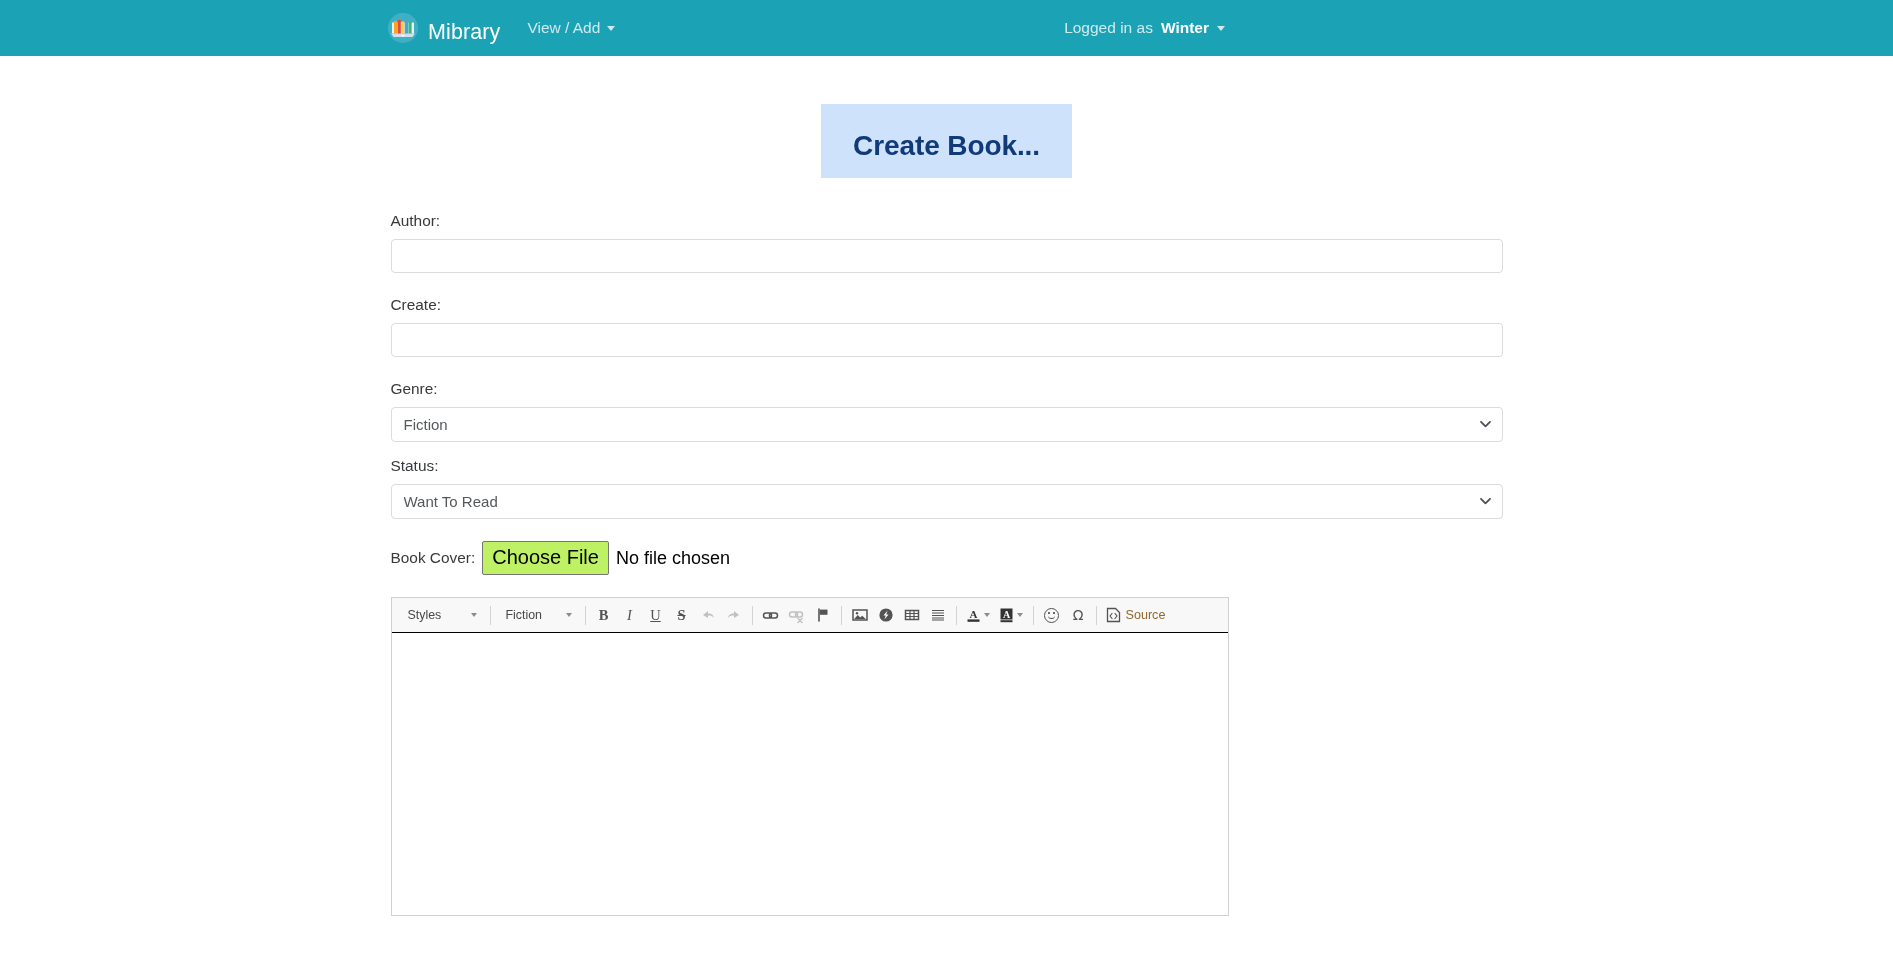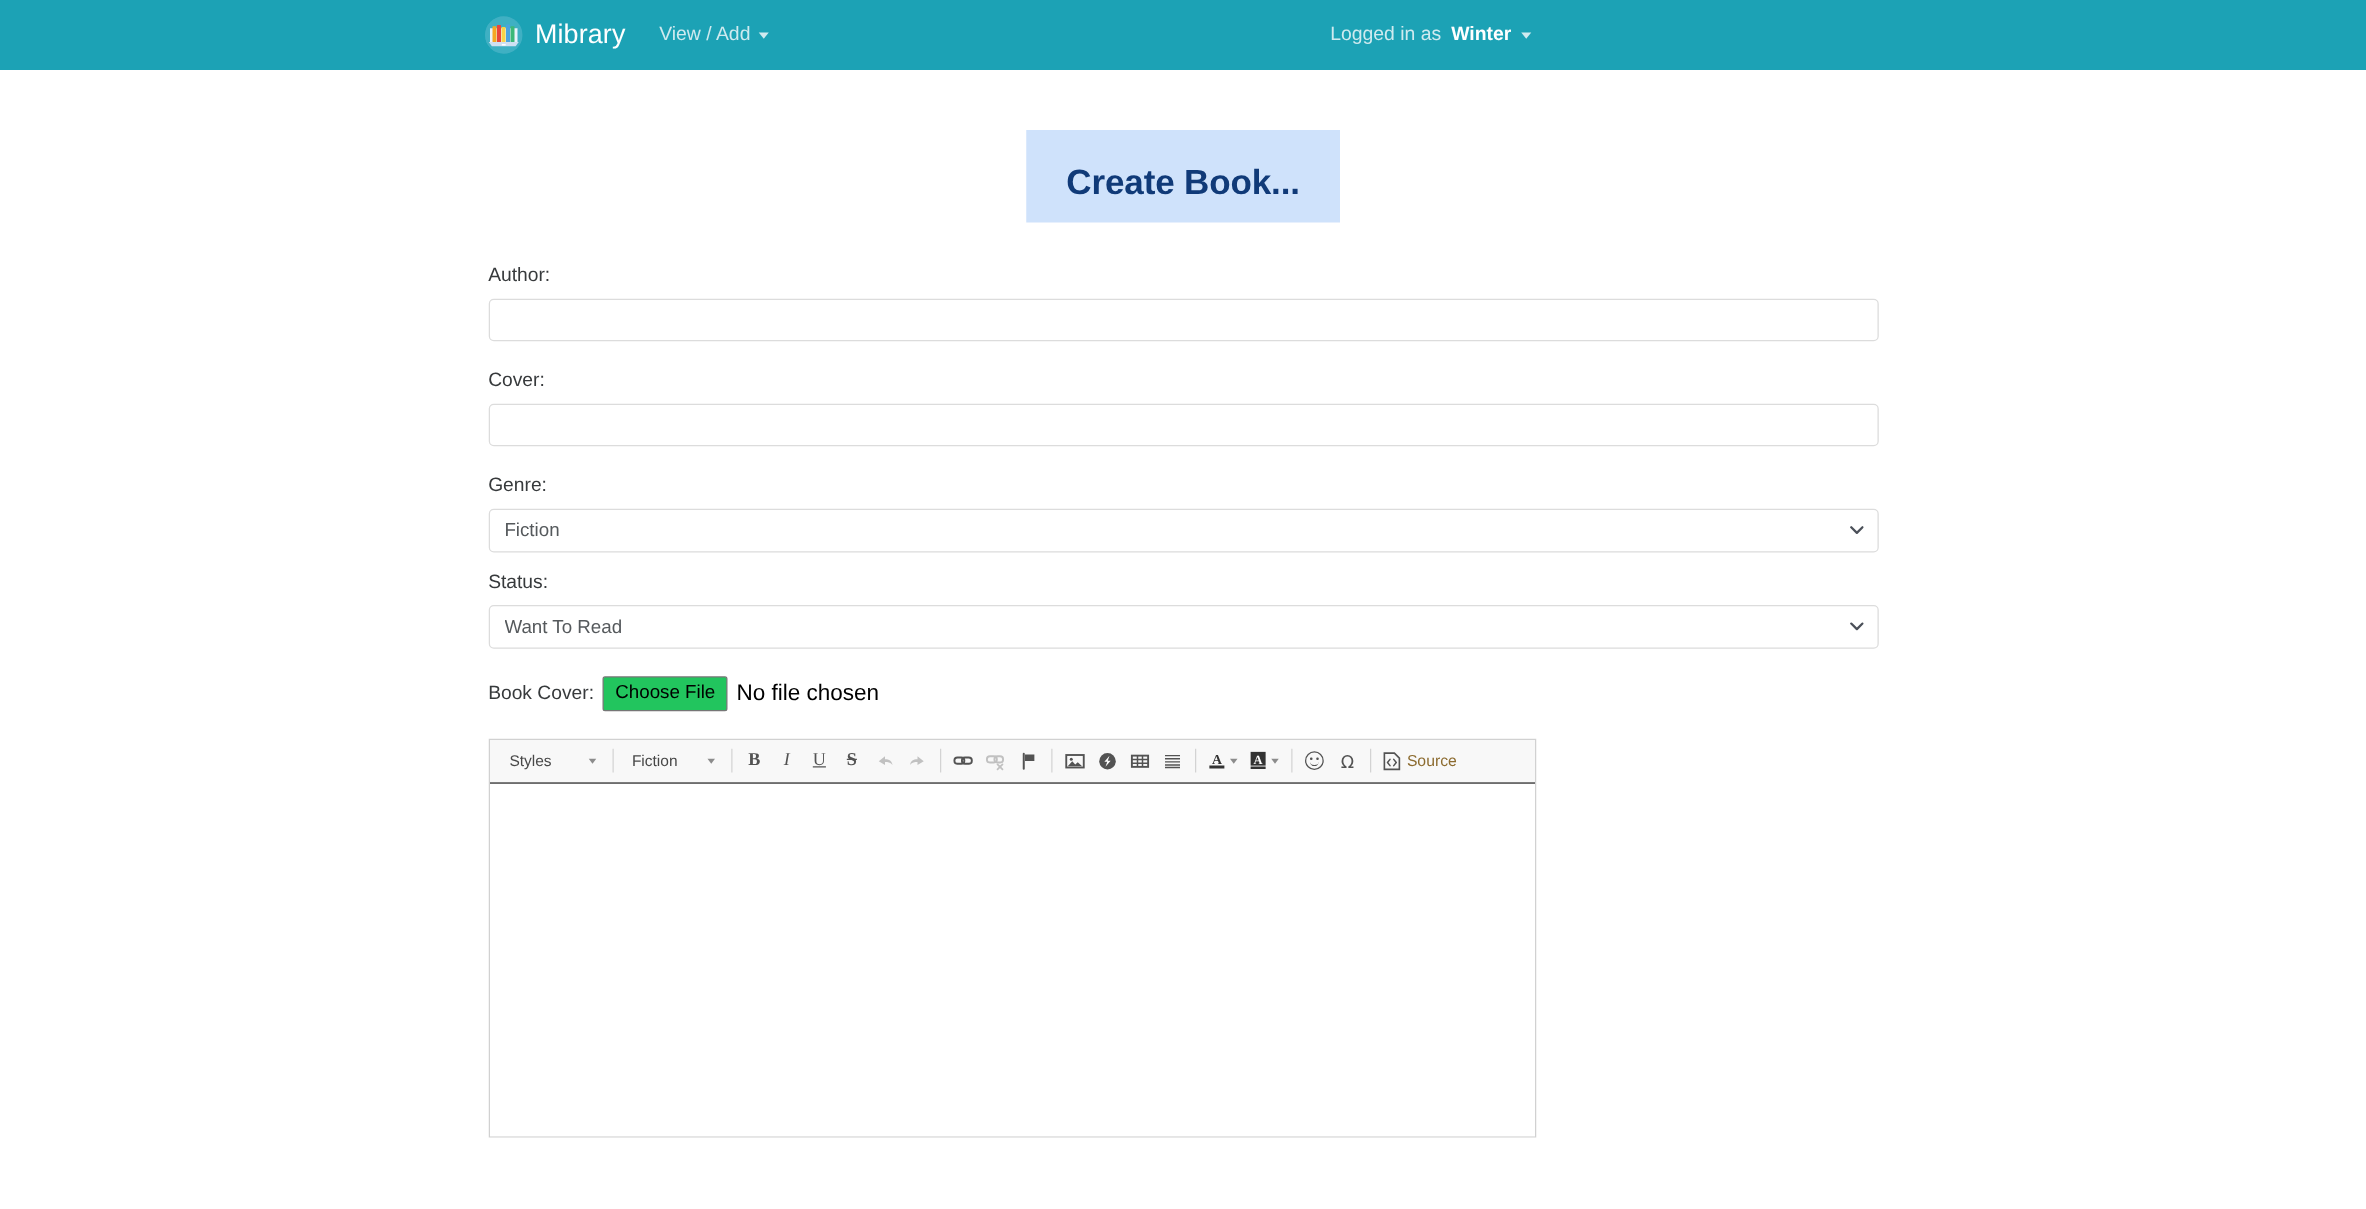--- a/index.html
+++ b/index.html
@@ -21,21 +21,21 @@
     padding: 0 26px;
     position: relative;
   }
   .nav-left {
     display: flex;
     align-items: center;
     margin-left: 362px;
   }
   .brand-link {
     display: flex;
-    align-items: center;
+    align-items: flex-end;
     gap: 10px;
     text-decoration: none;
     cursor: pointer;
   }
   .brand-logo {
     width: 30px; height: 30px;
     border-radius: 50%;
     background: #3dadc0;
     position: relative;
     overflow: hidden;
@@ -157,24 +157,24 @@
   .file-row {
     display: flex;
     align-items: center;
     gap: 7px;
     font-size: 15.4px;
     color: #373a3c;
     margin-top: 22px;
   }
   .file-btn {
     border: 1px solid #767676;
-    background: #22c55e;
+    background: #bef264;
     border-radius: 2px;
     padding: 3px 9px 4px 9px;
-    font-size: 15px;
+    font-size: 20px;
     color: #000;
     font-family: "Liberation Sans", sans-serif;
     cursor: pointer;
     line-height: 1.25;
   }
   .file-none {
     font-size: 18px;
     color: #000;
   }
 
@@ -330,21 +330,21 @@
     <div class="page-title">Create Book...</div>
   </div>
 
   <form class="form">
 
     <label class="field-label">Author:</label>
     <input class="text-input" type="text" value="" style="">
 
     <div class="gap-22"></div>
 
-    <label class="field-label">Cover:</label>
+    <label class="field-label">Create:</label>
     <input class="text-input" type="text" value="" style="">
 
     <div class="gap-22"></div>
 
     <label class="field-label">Genre:</label>
     <div class="select-box">
       <select>
         <option>Fiction</option>
       </select>
       <svg class="select-arrow" viewBox="0 0 11 7">

